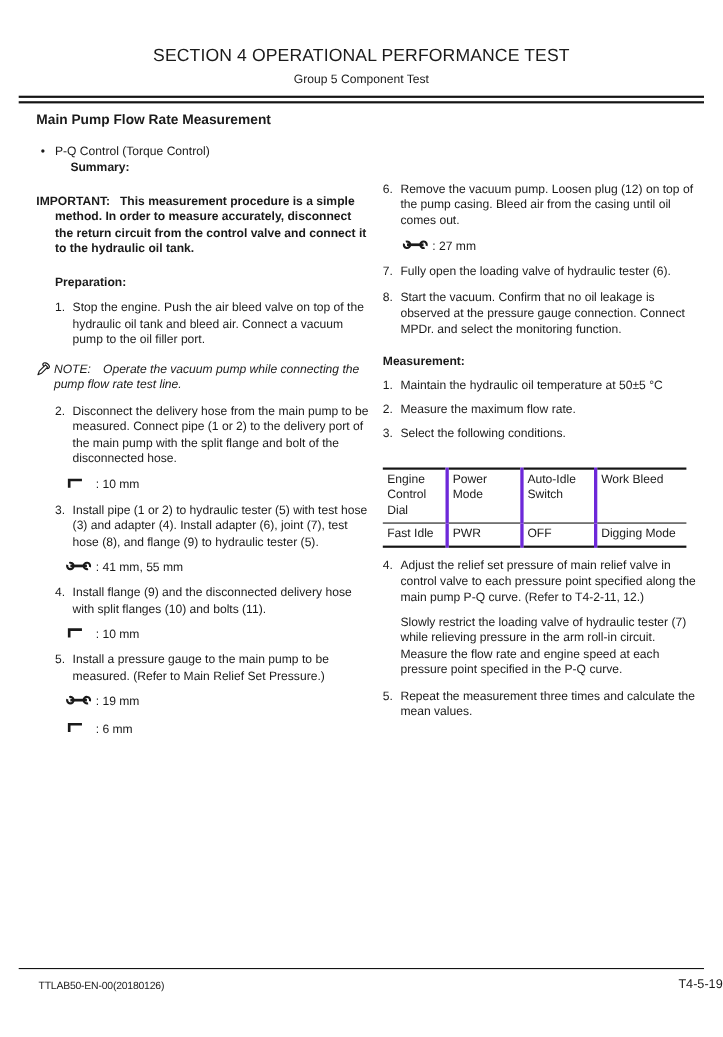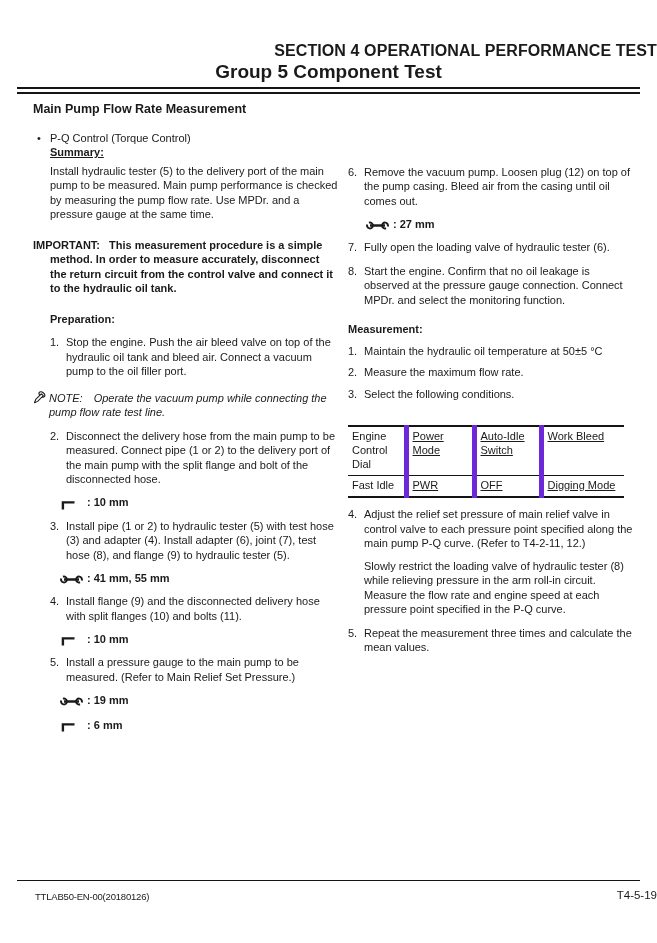--- a/index.html
+++ b/index.html
@@ -9,66 +9,66 @@
     background:#ffffff;
     color:#1a1a1a;
     position:relative;
     overflow:hidden;
     font-size:11px;
     line-height:14.5px;
   }
   .page { position:absolute; inset:0; }
 
   
-  .section-title { margin-top:44px; text-align:right; font-size:16px; font-weight:bold; letter-spacing:0.1px; }
-  .group-title   { margin-top:6px;  text-align:center; font-size:19px; font-weight:bold; }
+  .section-title { margin-top:44px; text-align:center; font-size:16px; font-weight:normal; letter-spacing:0.1px; }
+  .group-title   { margin-top:6px;  text-align:center; font-size:11px; font-weight:normal; }
   .double-rule   { margin:8px 17px 0 17px; height:7px; border-top:2.5px solid #141414; border-bottom:2.5px solid #141414; }
   .page-heading  { margin:8px 0 0 33px; font-size:12.5px; font-weight:bold; }
 
   
   .columns { display:flex; margin:14px 0 0 33px; }
   .col-left  { width:305px; }
   .col-right { width:289px; margin-left:10px; margin-top:34px; }
 
   .bullet-row { display:flex; }
   .bullet { width:17px; padding-left:4px; flex-shrink:0; }
-  .indent { margin-left:17px;text-decoration:underline; }
+  .indent { margin-left:31px; }
   .bold-label { font-weight:bold; }
   .summary-text { margin-left:17px; margin-top:4px; }
 
   .important { margin-top:16px; font-weight:bold; padding-left:17px; text-indent:-17px; }
   .important .imp-label { margin-right:9px; }
 
   .sub-head { margin-top:16px; margin-left:17px; font-weight:bold; }
   .col-right .sub-head { margin-left:0; margin-top:15px; }
 
   .step { display:flex; margin-top:9px; margin-left:17px; }
   .col-right .step { margin-left:0; margin-top:9px; }
   .col-right .m-step { margin-top:7px; }
   .step-num { width:16px; flex-shrink:0; }
   .step-text { flex:1; }
   .step-text .para2 { margin-top:8px; }
 
   .note { margin-top:12px; position:relative; padding-left:16px; font-style:italic; }
   .note .note-icon { position:absolute; left:0; top:0.5px; }
   .note .note-label { margin-right:11px; }
 
-  .tool { display:flex; align-items:flex-end; margin:9px 0 0 27px; height:14px;font-weight:bold; }
+  .tool { display:flex; align-items:flex-start; margin:9px 0 0 27px; height:14px; }
   .col-right .tool { margin-left:18px; }
   .tool .tool-icon { width:27px; flex-shrink:0; display:flex; align-items:center; }
 
   
   table.cond { border-collapse:collapse; margin-top:24px; width:276px;
                border-top:2.5px solid #141414; border-bottom:2.5px solid #141414; }
   table.cond th, table.cond td {
     font-weight:normal; text-align:left; vertical-align:top;
     padding:2px 4px 4px 4px; font-size:11px; line-height:14px;
   }
   table.cond th { border-bottom:1px solid #141414; }
-  table.cond th + th, table.cond td + td { border-left:5px solid #6d28d9;text-decoration:underline; }
+  table.cond th + th, table.cond td + td { border-left:3px solid #6d28d9; }
   .cw1{width:58px;} .cw2{width:68px;} .cw3{width:67px;} .cw4{width:83px;}
 
   
   .footer-rule { position:absolute; left:17px; right:17px; top:880px; border-top:1.5px solid #141414; }
   .footer-doc  { position:absolute; left:35px; top:890px; font-size:9.5px; letter-spacing:-0.2px; }
   .footer-page { position:absolute; left:0; right:0; top:888px; text-align:right; font-size:11.5px; }
 
   svg { display:block; }
 </style>
 </head>
@@ -83,21 +83,20 @@
 
   <div class="columns">
 
     <div class="col-left">
 
       <div class="bullet-row">
         <span class="bullet">•</span>
         <span>P-Q Control (Torque Control)</span>
       </div>
       <div class="indent bold-label">Summary:</div>
-      <div class="summary-text">Install hydraulic tester (5) to the delivery port of the main pump to be measured. Main pump performance is checked by measuring the pump flow rate. Use MPDr. and a pressure gauge at the same time.</div>
 
       <div class="important">
         <span class="imp-label">IMPORTANT:</span><span>This measurement procedure is a simple method. In order to measure accurately, disconnect the return circuit from the control valve and connect it to the hydraulic oil tank.</span>
       </div>
 
       <div class="sub-head">Preparation:</div>
 
       <div class="step">
         <span class="step-num">1.</span>
         <span class="step-text">Stop the engine. Push the air bleed valve on top of the hydraulic oil tank and bleed air. Connect a vacuum pump to the oil filler port.</span>
@@ -202,21 +201,21 @@
         <span>: 27 mm</span>
       </div>
 
       <div class="step">
         <span class="step-num">7.</span>
         <span class="step-text">Fully open the loading valve of hydraulic tester (6).</span>
       </div>
 
       <div class="step">
         <span class="step-num">8.</span>
-        <span class="step-text">Start the engine. Confirm that no oil leakage is observed at the pressure gauge connection. Connect MPDr. and select the monitoring function.</span>
+        <span class="step-text">Start the vacuum. Confirm that no oil leakage is observed at the pressure gauge connection. Connect MPDr. and select the monitoring function.</span>
       </div>
 
       <div class="sub-head">Measurement:</div>
 
       <div class="step m-step">
         <span class="step-num">1.</span>
         <span class="step-text">Maintain the hydraulic oil temperature at 50±5 °C</span>
       </div>
       <div class="step m-step">
         <span class="step-num">2.</span>
@@ -243,21 +242,21 @@
             <td>OFF</td>
             <td>Digging Mode</td>
           </tr>
         </tbody>
       </table>
 
       <div class="step">
         <span class="step-num">4.</span>
         <span class="step-text">
           <div>Adjust the relief set pressure of main relief valve in control valve to each pressure point specified along the main pump P-Q curve. (Refer to T4-2-11, 12.)</div>
-          <div class="para2">Slowly restrict the loading valve of hydraulic tester (8) while relieving pressure in the arm roll-in circuit. Measure the flow rate and engine speed at each pressure point specified in the P-Q curve.</div>
+          <div class="para2">Slowly restrict the loading valve of hydraulic tester (7) while relieving pressure in the arm roll-in circuit. Measure the flow rate and engine speed at each pressure point specified in the P-Q curve.</div>
         </span>
       </div>
 
       <div class="step">
         <span class="step-num">5.</span>
         <span class="step-text">Repeat the measurement three times and calculate the mean values.</span>
       </div>
 
     </div>
   </div>

